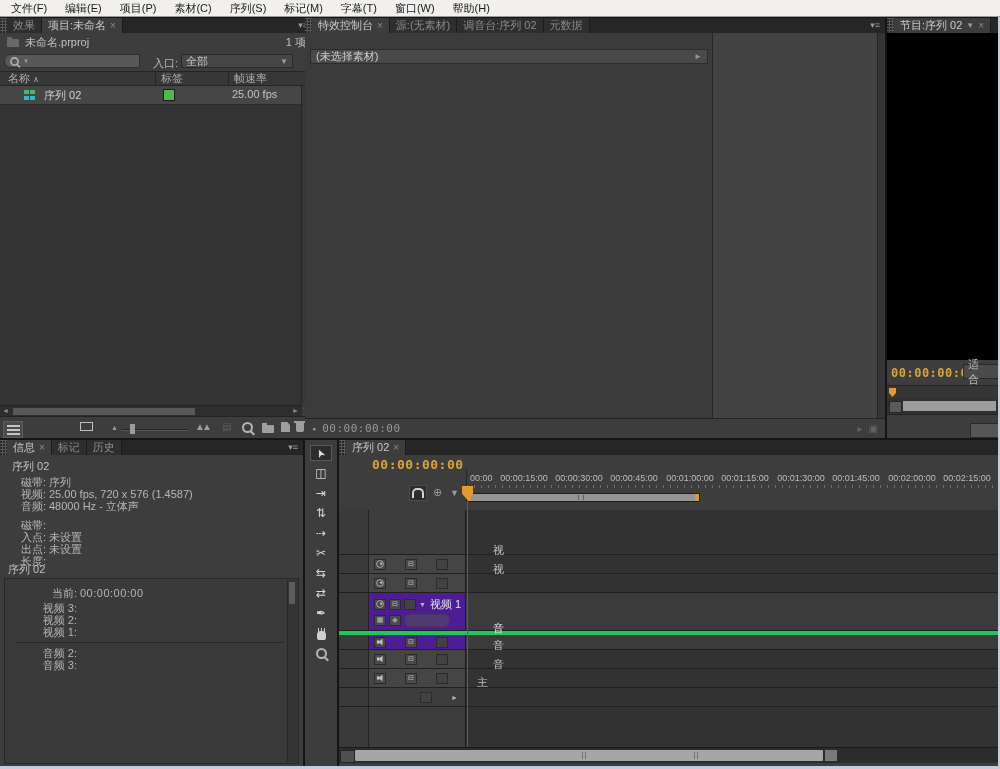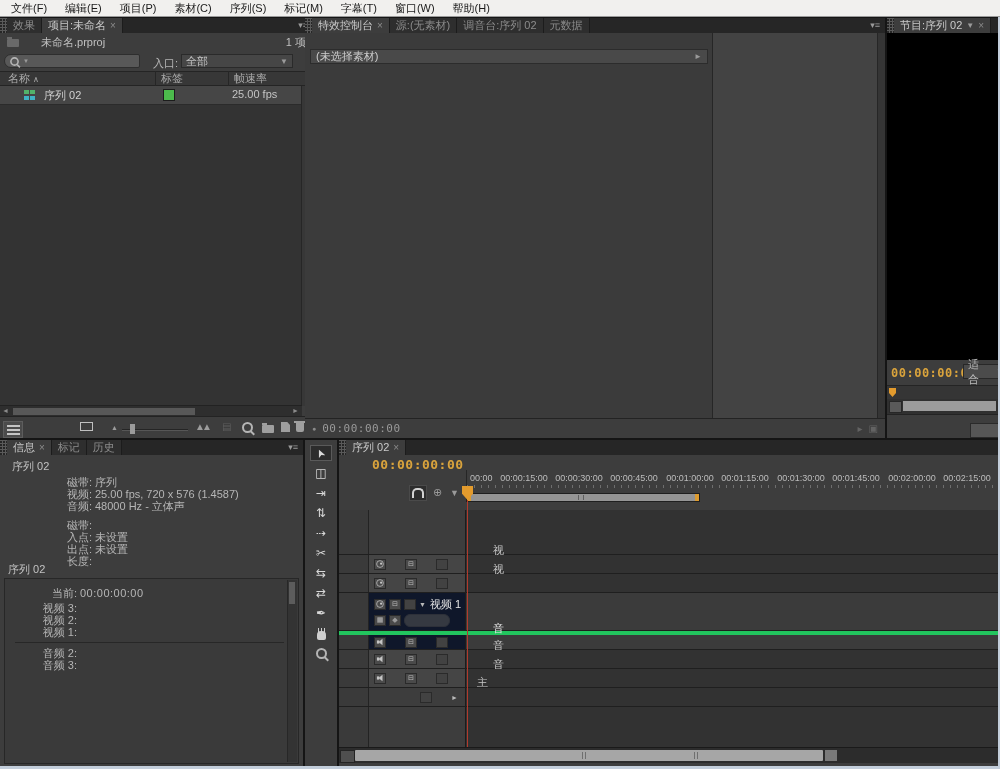--- a/index.html
+++ b/index.html
@@ -43,21 +43,21 @@
   .i-trash::before{content:"";position:absolute;top:-2px;left:-2px;width:12px;height:2px;background:#9f9f9f;}
   .i-newitem{width:9px;height:10px;background:#9f9f9f;clip-path:polygon(0 0,70% 0,100% 30%,100% 100%,0 100%);display:inline-block;}
   .i-list{width:13px;height:10px;background:repeating-linear-gradient(#c4c4c4 0 2px,rgba(0,0,0,0) 2px 4px);display:inline-block;}
   .i-grid{width:13px;height:9px;border:1px solid #c0c0c0;display:inline-block;box-sizing:border-box;}
   .i-seq{width:12px;height:12px;position:relative;display:inline-block;}
   .i-seq::before{content:"";position:absolute;left:0;top:1px;width:5px;height:4px;background:#52b36a;box-shadow:6px 0 0 #52b36a,0 6px 0 #3fb3c4,6px 6px 0 #3fb3c4;}
   .chip{width:10px;height:10px;background:#4cbb4c;border:1px solid #1c1c1c;display:inline-block;}
 
   
   #proj{left:0;top:18px;width:313px;height:420px;}
-  #proj .prev{position:absolute;left:0;top:16px;right:0;height:17px;display:flex;align-items:center;padding:0 7px;gap:22px;box-sizing:border-box;}
+  #proj .prev{position:absolute;left:0;top:16px;right:0;height:17px;display:flex;align-items:center;padding:0 7px;gap:6px;box-sizing:border-box;}
   #proj .sbox{position:absolute;left:4px;top:36px;width:136px;height:14px;background:#585858;border:1px solid #2e2e2e;border-radius:7px 2px 2px 7px;display:flex;align-items:center;padding:0 4px;gap:3px;box-sizing:border-box;}
   #proj .entl{position:absolute;left:153px;top:38px;color:#b5b5b5;}
   #proj .entd{position:absolute;left:181px;top:36px;width:112px;height:14px;background:#464646;border:1px solid #2a2a2a;display:flex;align-items:center;padding:0 4px;box-sizing:border-box;color:#c4c4c4;}
   #proj .chead{position:absolute;left:0;top:53px;right:0;height:15px;background:#373737;border-top:1px solid #242424;border-bottom:1px solid #242424;display:flex;align-items:center;color:#ababab;box-sizing:border-box;}
   #proj .chead .c1{width:155px;padding-left:8px;box-sizing:border-box;}
   #proj .chead .c2{width:73px;padding-left:5px;border-left:1px solid #262626;box-sizing:border-box;}
   #proj .chead .c3{flex:1;padding-left:5px;border-left:1px solid #262626;box-sizing:border-box;}
   #proj .list{position:absolute;left:0;top:68px;right:11px;bottom:32px;background:#333333;}
   #proj .lrow{position:relative;height:18px;background:#464646;border-bottom:1px solid #2b2b2b;}
   #proj .lrow .nm{position:absolute;left:44px;top:2px;color:#d2d2d2;}
@@ -92,21 +92,21 @@
   #prog .psb{position:absolute;left:0;right:0;top:381px;height:15px;background:#303030;}
   #prog .psbx{position:absolute;left:2px;top:2px;width:11px;height:10px;background:#5a5a5a;border:1px solid #272727;}
   #prog .psbt{position:absolute;left:16px;top:2px;right:2px;height:10px;background:#9c9c9c;}
   #prog .pfoot{position:absolute;left:0;right:0;top:396px;bottom:0;background:#3d3d3d;border-top:1px solid #232323;}
   #prog .pbtn{position:absolute;right:-8px;top:8px;width:34px;height:13px;background:#565656;border:1px solid #2a2a2a;}
 
   
   #info{left:0;top:440px;width:303px;height:327px;}
   #info .ib{position:absolute;left:0;top:15px;right:0;bottom:0;}
   .iline{display:flex;line-height:12px;color:#b6b6b6;}
-  .il{width:46px;text-align:right;margin-right:3px;flex:0 0 46px;margin-left:46px;}
+  .il{width:46px;text-align:right;margin-right:3px;flex:0 0 46px;}
   .il2{width:62px;text-align:right;margin-right:3px;flex:0 0 62px;}
   #info .clip{margin:4px 0 2px 12px;color:#c2c2c2;}
   #info .sec{position:absolute;left:8px;top:122px;color:#c2c2c2;}
   #info .ibox{position:absolute;left:4px;top:138px;right:4px;bottom:3px;background:#3a3a3a;border:1px solid #272727;}
   #info .ibox .inner{padding:8px 14px 0 10px;}
   #info .divider{height:1px;background:#272727;margin:4px 0 4px 0;}
   #info .iscr{position:absolute;right:1px;top:1px;width:9px;bottom:1px;background:#333;border-left:1px solid #272727;}
   #info .ithumb{position:absolute;left:1px;top:2px;width:6px;height:22px;background:#5c5c5c;}
 
   
@@ -136,21 +136,21 @@
   .trow{height:19px;box-sizing:border-box;border-bottom:1px solid #1f1f1f;display:flex;}
   .trow.gap{height:45px;}
   .trow.exp{height:38px;}
   .trow.fill{height:40px;border-bottom:none;}
   .trow.asep{border-top:4px solid #22c55e;}
   .tgut{width:29px;flex:0 0 29px;background:#3a3a3a;border-right:1px solid #232323;}
   .thdr{width:97px;flex:0 0 97px;background:#454545;border-right:1px solid #1c1c1c;display:flex;align-items:center;padding-left:5px;gap:19px;box-sizing:border-box;color:#c6c6c6;}
   .thdr.col{flex-direction:column;align-items:flex-start;justify-content:center;gap:2px;padding-left:5px;}
   .hline{display:flex;align-items:center;gap:3px;}
   .tlane{flex:1;background:#323232;}
-  .trow.hl .thdr{background:#0f172a;color:#e4e4e4;}
+  .trow.hl .thdr{background:#4c1d95;color:#e4e4e4;}
   .trow.hl .tlane{background:#3b3b3b;}
   .trow.gap .thdr,.trow.fill .thdr{background:#3d3d3d;}
   .tbox{width:12px;height:11px;background:#4a4a4a;border:1px solid #2a2a2a;box-sizing:border-box;display:inline-flex;align-items:center;justify-content:center;font-size:7px;color:#b9b9b9;flex:0 0 12px;}
   .tbox.blank{background:#424242;}
   .arr{font-size:7px;color:#b9b9b9;width:8px;}
   .pill{width:44px;height:11px;background:#555;border:1px solid #464646;border-radius:6px;opacity:.55;}
   .mnav{font-size:6px;color:#a8a8a8;letter-spacing:-1px;margin-left:2px;}
   #tl .tlsb{position:absolute;left:0;right:0;top:307px;height:16px;background:#2c2c2c;border-top:1px solid #1a1a1a;box-sizing:border-box;}
   #tl .sbl{position:absolute;left:1px;top:2px;width:13px;height:11px;background:#4f4f4f;border:1px solid #242424;}
   #tl .sbt{position:absolute;left:16px;top:2px;width:468px;height:11px;background:#a6a6a6;border-radius:1px;}

